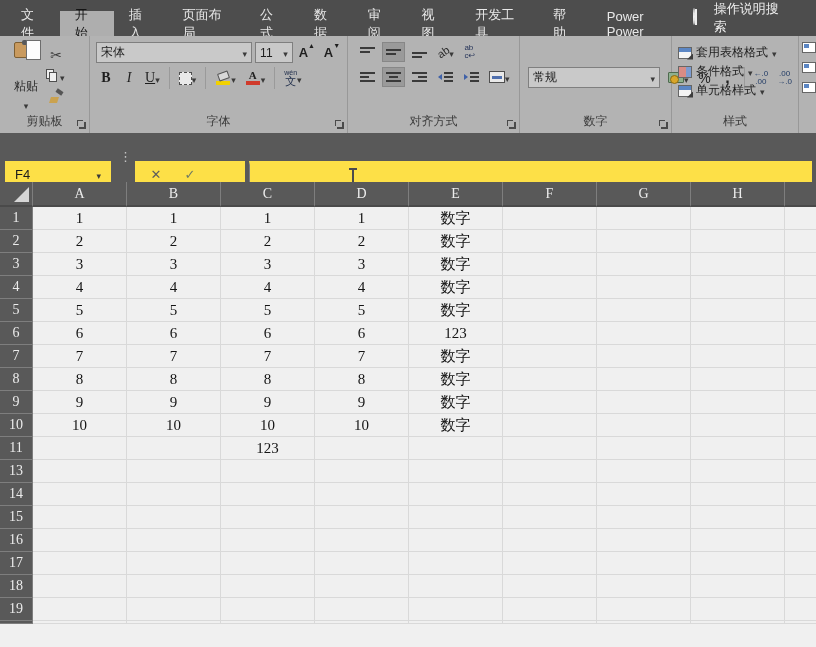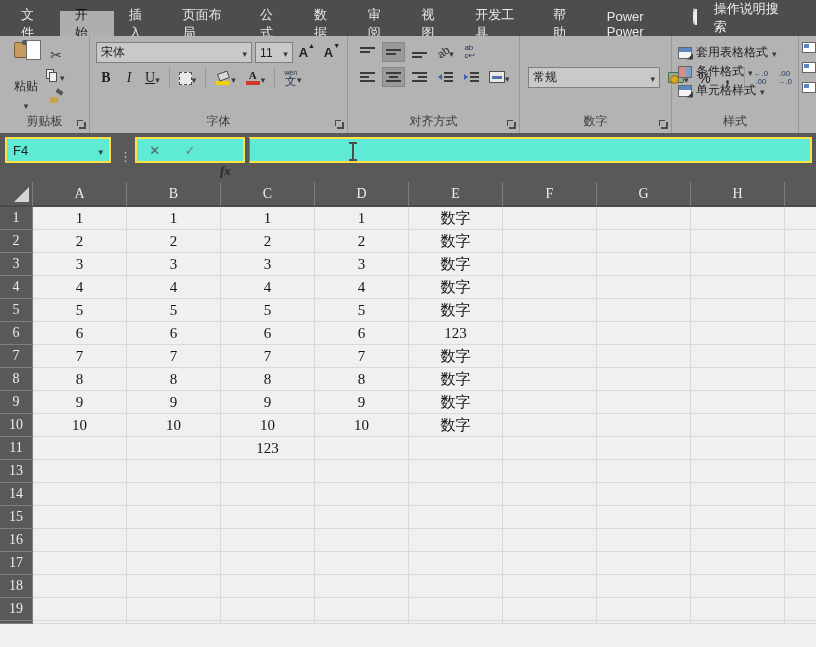--- a/index.html
+++ b/index.html
@@ -94,21 +94,21 @@
   .si-1:after,.si-2:after{content:"";position:absolute;left:0;top:0;right:0;height:4px;background:#5b86c4;}
   .si-1:before,.si-2:before{content:"";position:absolute;right:-2px;bottom:-2px;width:6px;height:6px;background:#3c3c3c;clip-path:polygon(0 100%,100% 0,100% 100%);}
 
   
   #grp-cells{flex:1;display:flex;flex-direction:column;gap:9px;padding:6px 0 0 3px;border-right:none;}
   .cells-ico{width:14px;height:11px;background:#fff;border:1px solid #666;position:relative;}
   .cells-ico:after{content:"";position:absolute;left:1px;top:1px;width:5px;height:4px;background:#5b86c4;}
 
   
   #fstrip{position:absolute;top:133px;left:0;width:816px;height:49px;background:#595959;}
-  .fbox{position:absolute;top:4px;height:26px;background:#5eead4;border:2px solid #fde047;display:flex;align-items:center;}
+  .fbox{position:absolute;top:28px;height:26px;background:#fde047;border:4px solid #fde047;display:flex;align-items:center;}
   #namebox{left:5px;width:106px;justify-content:space-between;padding:0 6px;font-size:13px;color:#1c1c1c;}
   #fdots{position:absolute;top:16px;left:119px;color:#c2c2c2;font-size:13px;letter-spacing:0;}
   #fbtns{left:135px;width:110px;justify-content:space-around;font-size:13px;color:#5d5d5d;}
   #fbtns .fx{font-family:"Liberation Serif","DejaVu Serif",serif;font-style:italic;font-weight:bold;color:#2a2a2a;margin-top:41px;}
   #fbtns .ok{color:#6e7a64;}
   #ffield{left:249px;width:563px;border-left:1px solid #7c7c7c;}
   .ibeam{position:absolute;left:98px;top:3px;width:10px;height:19px;}
   .ibeam i{position:absolute;left:4px;top:2px;width:2px;height:15px;background:#4c4c4c;}
   .ibeam:before,.ibeam:after{content:"";position:absolute;left:1px;width:8px;height:2px;background:#4c4c4c;}
   .ibeam:before{top:0;}

